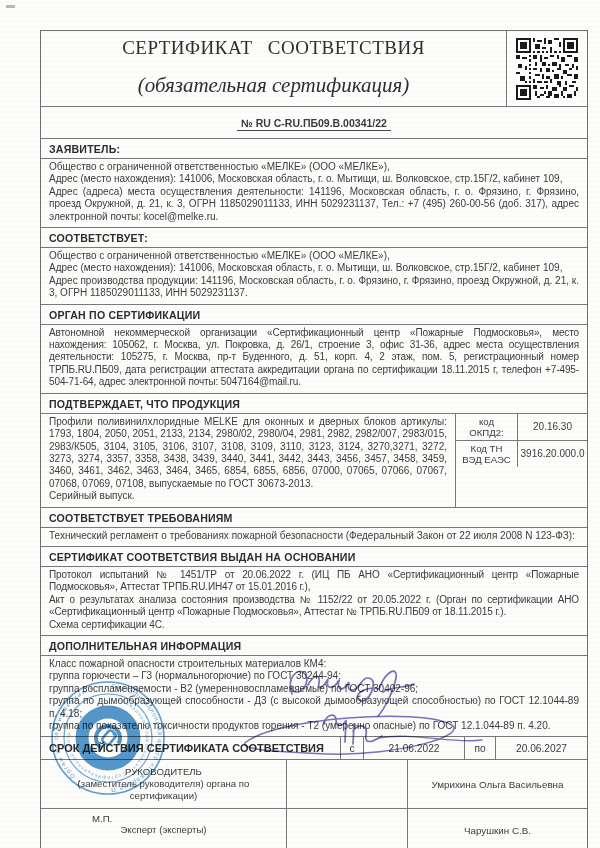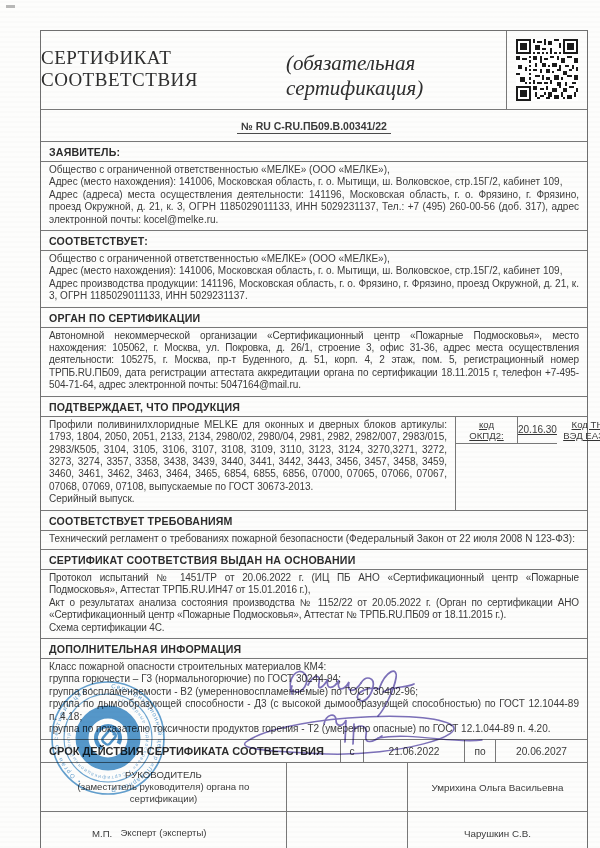--- a/index.html
+++ b/index.html
@@ -5,57 +5,57 @@
   html,body{margin:0;padding:0;width:600px;height:848px;background:#fdfdfc;overflow:hidden;
     font-family:"Liberation Sans",sans-serif;color:#333;}
   .page{position:absolute;inset:0;background:
     repeating-linear-gradient(0deg, rgba(0,0,0,0.012) 0 2px, rgba(0,0,0,0) 2px 5px), #fdfdfc;}
   .artifact{position:absolute;background:#9a9a9a;opacity:.7;}
   .doc{position:absolute;left:40px;top:30px;width:546px;border:1px solid #6f6f6f;background:transparent;}
   .row{border-bottom:1px solid #787878;position:relative;}
   .row:last-child{border-bottom:none;}
   
   .hdr{display:flex;}
-  .hdr-title{flex:1;display:flex;flex-direction:row;justify-content:center;align-items:center;
+  .hdr-title{flex:1;display:flex;flex-direction:column;justify-content:center;align-items:center;
     padding:6px 0 8px;}
   .t1{font-family:"Liberation Serif",serif;font-size:19px;color:#2e2e2e;word-spacing:10px;letter-spacing:.5px;}
   .t2{font-family:"Liberation Serif",serif;font-size:21px;color:#2e2e2e;margin-top:14px;font-style:italic;}
   .qr-cell{width:72px;border-left:1px solid #787878;display:flex;align-items:center;justify-content:center;padding:4px;}
   .num-row{text-align:center;padding:6px 0 7px;}
   .num{font-size:10.5px;font-weight:bold;color:#3a3a3a;border-bottom:1px solid #4a4a4a;padding:0 4px 1px;}
   
   .sec-head{font-weight:bold;font-size:10.6px;color:#2c2c2c;padding:4px 8px 3px;letter-spacing:.2px;}
   .sec-body{font-size:10px;line-height:12.4px;padding:2px 8px 4px;color:#3b3b3b;
     white-space:pre-line;text-align:justify;}
   .tight{letter-spacing:-0.12px;}
   
   .prod{display:flex;align-items:flex-start;}
   .prod-text{flex:1;border-right:1px solid #787878;}
-  .codes{width:131px;display:flex;flex-direction:row;text-decoration:underline;}
+  .codes{width:131px;display:flex;flex-direction:column;}
   .code-row{flex:1;display:flex;border-bottom:1px solid #787878;}
   .code-row:last-child{border-bottom:none;}
   .code-label{width:57px;border-right:1px solid #787878;display:flex;align-items:center;justify-content:center;
     text-align:center;font-size:9.6px;line-height:11px;padding:2px;color:#3b3b3b;white-space:pre-line;}
   .code-value{flex:1;display:flex;align-items:center;justify-content:center;font-size:10px;color:#3b3b3b;}
   
   .valid{display:flex;align-items:stretch;}
   .valid-label{flex:1;font-weight:bold;font-size:11px;padding:5px 8px;color:#2c2c2c;}
   .vcell{border-left:1px solid #787878;display:flex;align-items:center;justify-content:center;font-size:10.2px;color:#3a3a3a;}
   .v-prep1{width:22px;} .v-date1{width:100px;} .v-prep2{width:30px;} .v-date2{width:91px;}
   
   .sig-row{display:flex;align-items:stretch;}
   .sig-left{width:233px;border-right:1px solid #787878;position:relative;
     display:flex;flex-direction:column;align-items:center;justify-content:center;
     font-size:9.6px;line-height:12px;text-align:center;color:#3b3b3b;padding:3px 6px;}
   .sig-mid{width:120px;border-right:1px solid #787878;position:relative;}
   .sig-right{flex:1;display:flex;align-items:center;justify-content:center;
     font-size:9.8px;color:#3b3b3b;text-align:center;}
   .sig-top{height:48px;border-bottom:1px solid #787878;}
   .sig-bot{height:42px;}
-  .mp{position:absolute;left:4px;top:16px;font-size:9.6px;color:#3b3b3b;padding-left:47px;}
+  .mp{position:absolute;left:4px;top:4px;font-size:9.6px;color:#3b3b3b;padding-left:47px;}
   
   .stamp{position:absolute;left:42px;top:672px;opacity:.88;mix-blend-mode:multiply;}
   .sig-ink{position:absolute;mix-blend-mode:multiply;}
   #sig1{left:278px;top:658px;}
   #sig2{left:228px;top:698px;}
 </style>
 </head>
 <body>
 
 <div class="page">

